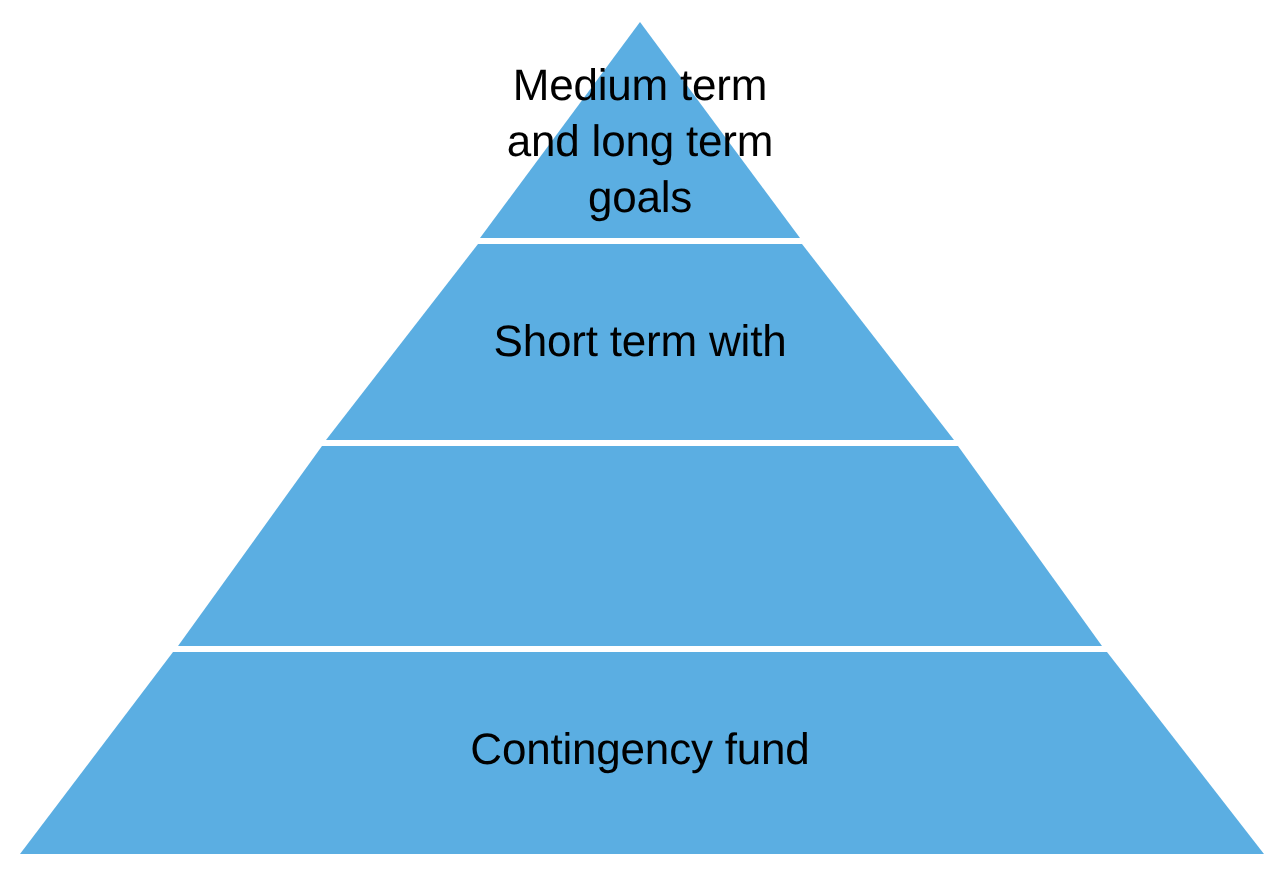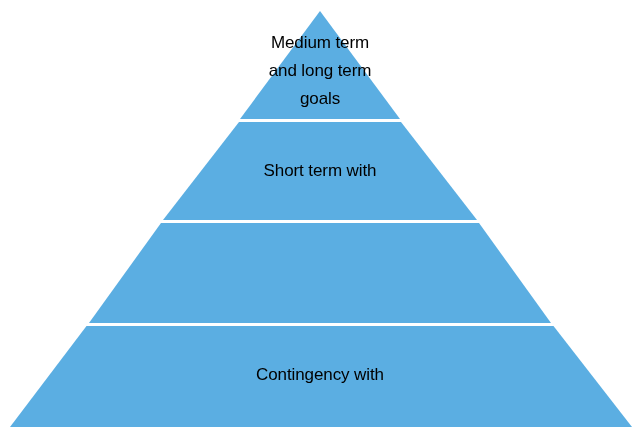--- a/index.html
+++ b/index.html
@@ -24,21 +24,21 @@
     left: 0;
     top: 0;
     width: 640px;
     height: 444px;
   }
   .tier-label {
     position: absolute;
     text-align: center;
     color: #000000;
     font-family: "Liberation Sans", sans-serif;
-    font-size: 17px;
+    font-size: 22px;
     line-height: 28px;
     letter-spacing: -0.1px;
     white-space: pre-line;
     -webkit-font-smoothing: antialiased;
   }
   #tier-label-1 {
     left: 170px;
     top: 29px;
     width: 300px;
   }
@@ -74,15 +74,15 @@
     <polygon points="320,11 400,119 240,119" fill="#5BAEE2"></polygon>
   </svg>
 
   <div class="tier-label" id="tier-label-1">Medium term
 and long term
 goals</div>
 
   <div class="tier-label" id="tier-label-2">Short term with</div>
 
 
-  <div class="tier-label" id="tier-label-4">Contingency with</div>
+  <div class="tier-label" id="tier-label-4">Contingency fund</div>
 
 </div>
 
 </body></html>

